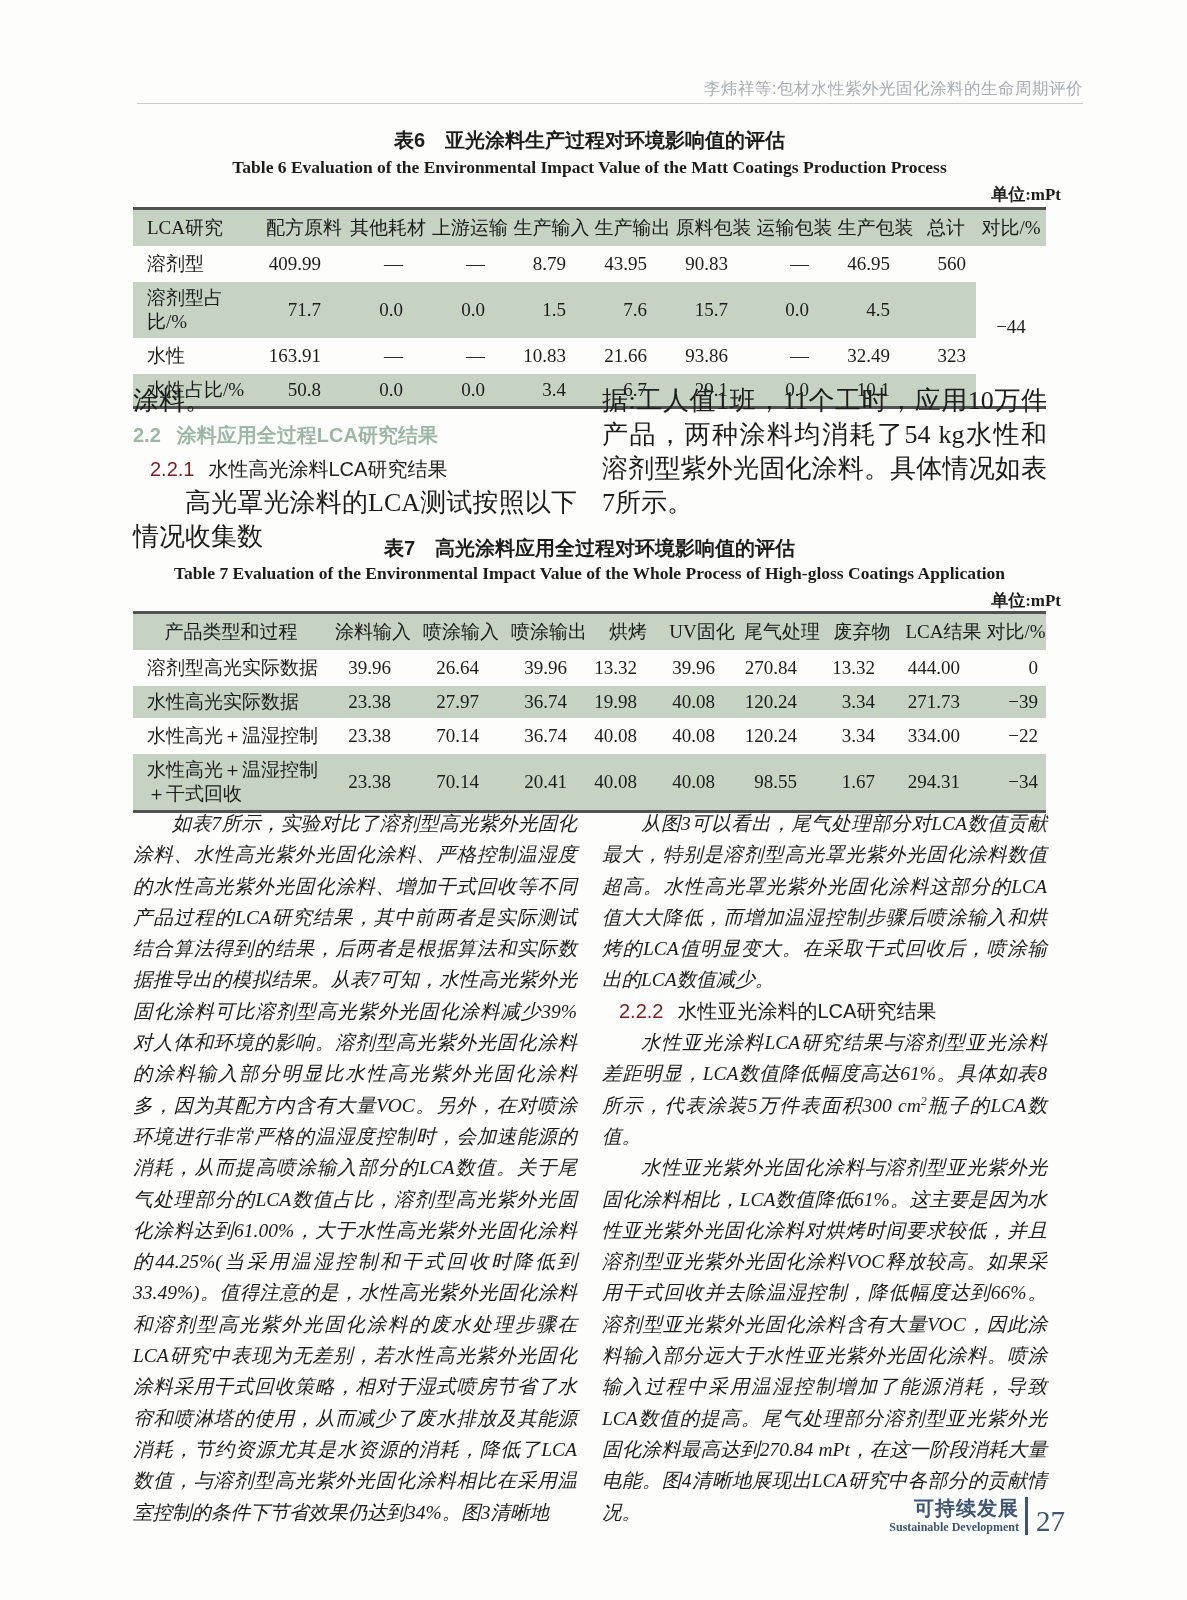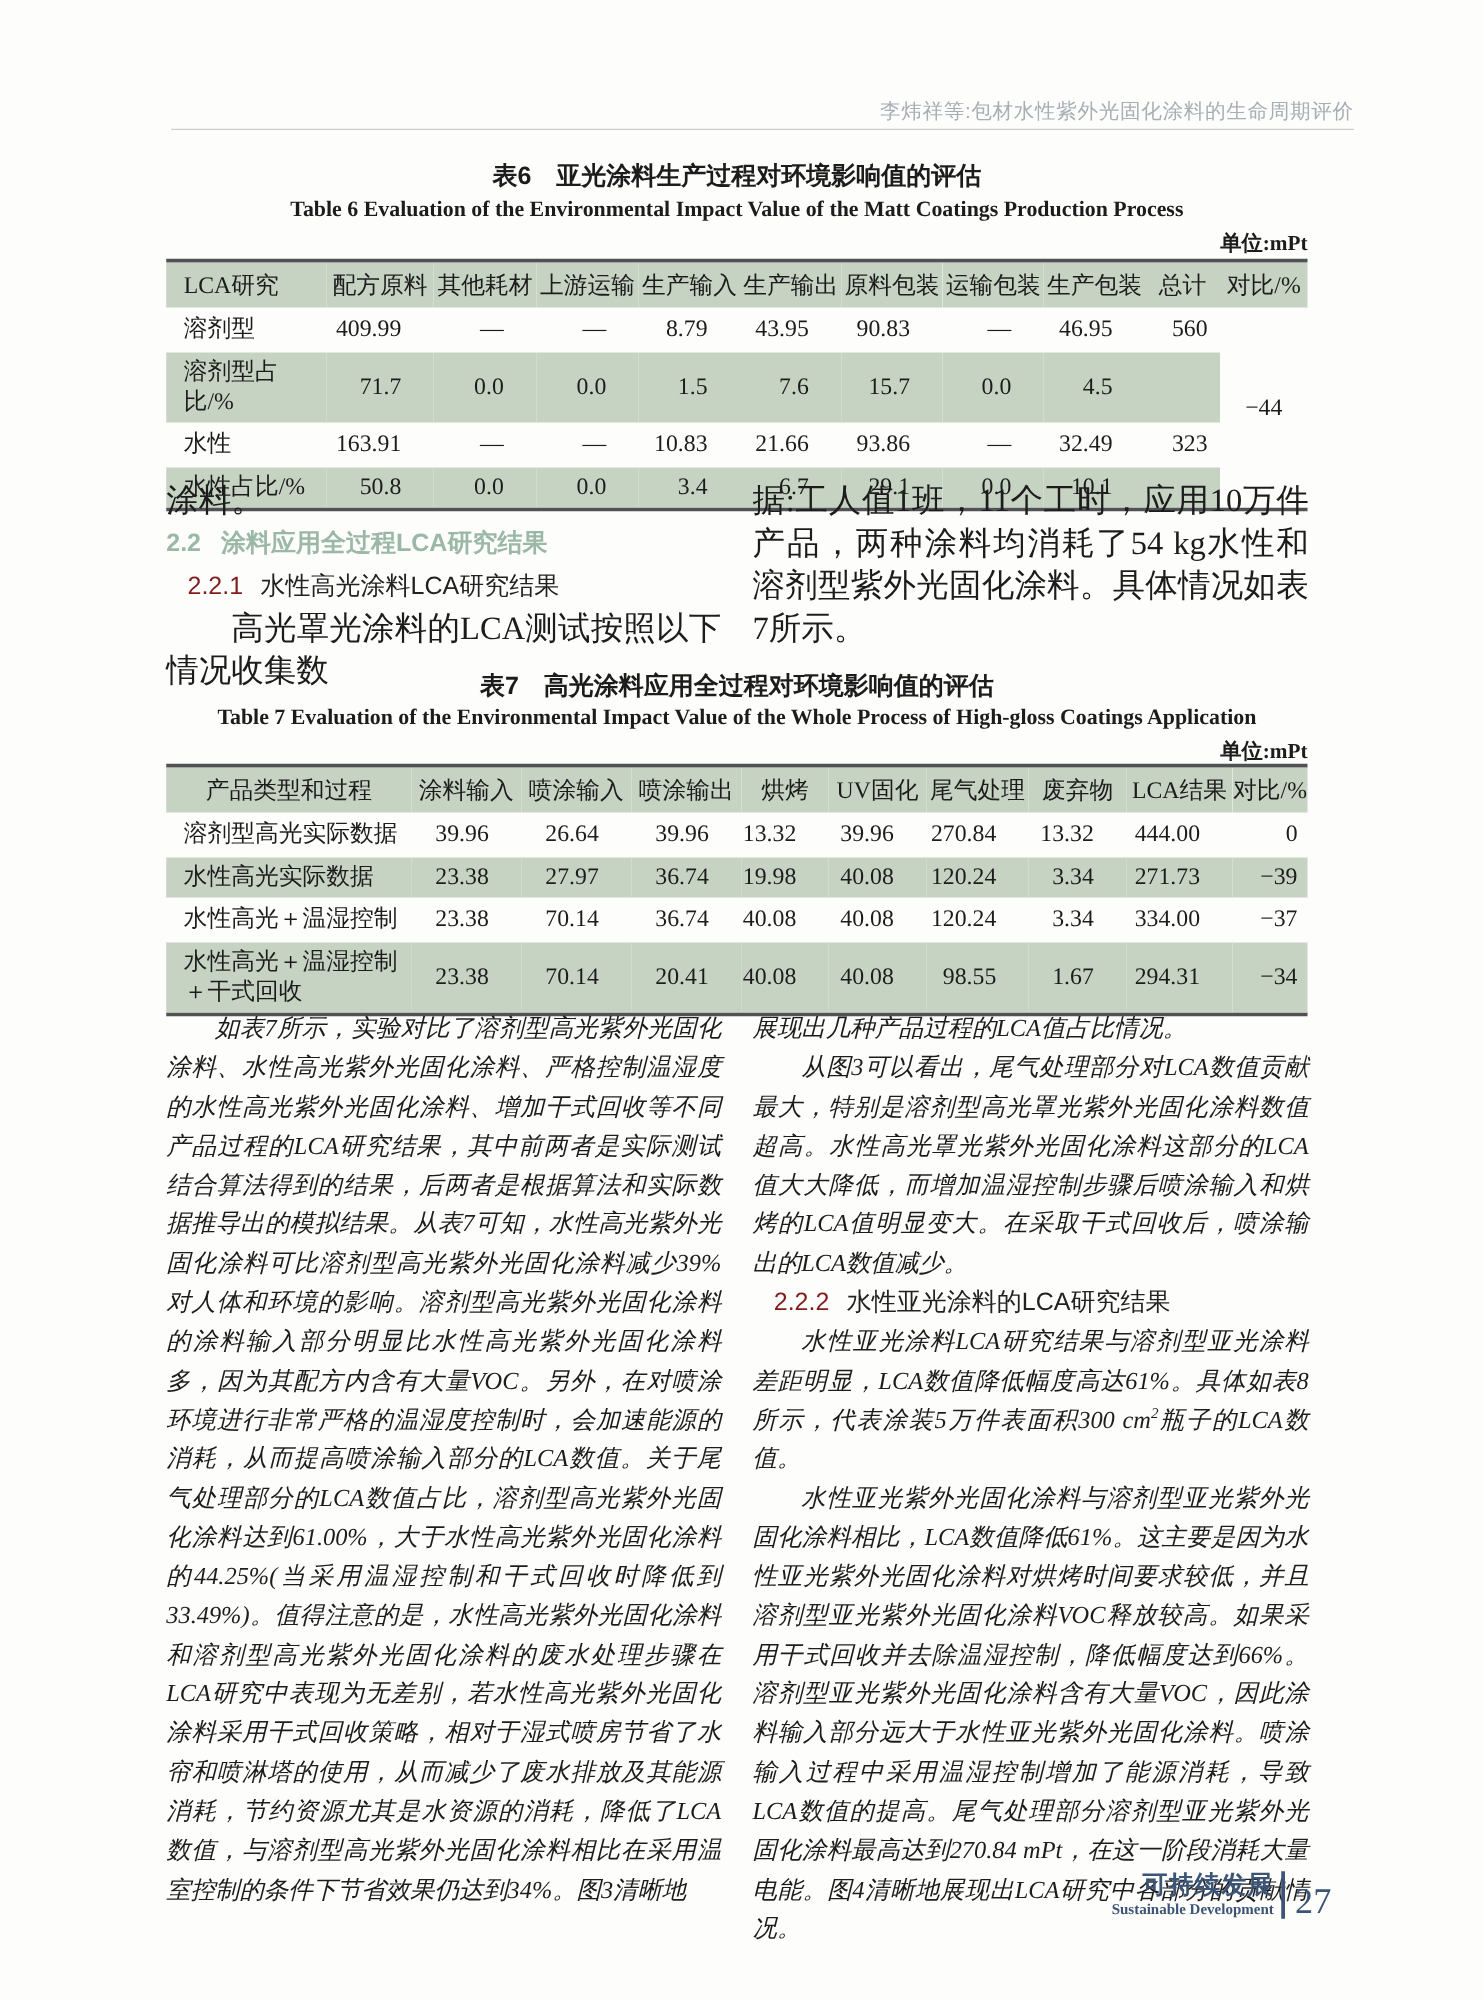--- a/index.html
+++ b/index.html
@@ -19,21 +19,21 @@
   
   .caption-zh {
     position:absolute; left:133px; width:913px; text-align:center;
     font-family:"Liberation Sans","DejaVu Sans",sans-serif; font-weight:bold; font-size:20px;
   }
   .caption-en {
     position:absolute; left:133px; width:913px; text-align:center;
     font-weight:bold; font-size:17.5px;
   }
   .unit-label {
-    position:absolute; left:133px; width:913px; text-align:right;
+    position:absolute; left:148px; width:913px; text-align:right;
     font-weight:bold; font-size:17px;
   }
 
   
   .tbl-wrap {
     position:absolute; left:133px; width:913px;
     border-top:3px solid #515254; border-bottom:3px solid #515254;
   }
   table { border-collapse:collapse; width:100%; table-layout:fixed; font-size:19px; }
   thead th {
@@ -247,21 +247,21 @@
         <tr>
           <td class="lbl">水性高光＋温湿控制</td>
           <td class="num">23.38</td>
           <td class="num">70.14</td>
           <td class="num">36.74</td>
           <td class="num">40.08</td>
           <td class="num">40.08</td>
           <td class="num">120.24</td>
           <td class="num">3.34</td>
           <td class="num">334.00</td>
-          <td class="cmp">−37</td>
+          <td class="cmp">−22</td>
         </tr>
         <tr class="shaded">
           <td class="lbl">水性高光＋温湿控制＋干式回收</td>
           <td class="num">23.38</td>
           <td class="num">70.14</td>
           <td class="num">20.41</td>
           <td class="num">40.08</td>
           <td class="num">40.08</td>
           <td class="num">98.55</td>
           <td class="num">1.67</td>
@@ -270,21 +270,20 @@
         </tr>
       </tbody>
     </table>
   </div>
 
   <div class="colL bodytext" style="top:808px;">
     <p class="ind">如表7所示，实验对比了溶剂型高光紫外光固化涂料、水性高光紫外光固化涂料、严格控制温湿度的水性高光紫外光固化涂料、增加干式回收等不同产品过程的LCA研究结果，其中前两者是实际测试结合算法得到的结果，后两者是根据算法和实际数据推导出的模拟结果。从表7可知，水性高光紫外光固化涂料可比溶剂型高光紫外光固化涂料减少39%对人体和环境的影响。溶剂型高光紫外光固化涂料的涂料输入部分明显比水性高光紫外光固化涂料多，因为其配方内含有大量VOC。另外，在对喷涂环境进行非常严格的温湿度控制时，会加速能源的消耗，从而提高喷涂输入部分的LCA数值。关于尾气处理部分的LCA数值占比，溶剂型高光紫外光固化涂料达到61.00%，大于水性高光紫外光固化涂料的44.25%(当采用温湿控制和干式回收时降低到33.49%)。值得注意的是，水性高光紫外光固化涂料和溶剂型高光紫外光固化涂料的废水处理步骤在LCA研究中表现为无差别，若水性高光紫外光固化涂料采用干式回收策略，相对于湿式喷房节省了水帘和喷淋塔的使用，从而减少了废水排放及其能源消耗，节约资源尤其是水资源的消耗，降低了LCA数值，与溶剂型高光紫外光固化涂料相比在采用温室控制的条件下节省效果仍达到34%。图3清晰地</p>
   </div>
 
   <div class="colR bodytext" style="top:808px;">
-    <p>展现出几种产品过程的LCA值占比情况。</p>
     <p class="ind">从图3可以看出，尾气处理部分对LCA数值贡献最大，特别是溶剂型高光罩光紫外光固化涂料数值超高。水性高光罩光紫外光固化涂料这部分的LCA值大大降低，而增加温湿控制步骤后喷涂输入和烘烤的LCA值明显变大。在采取干式回收后，喷涂输出的LCA数值减少。</p>
     <h4 class="h3sec inbody"><span class="num">2.2.2</span><span>水性亚光涂料的LCA研究结果</span></h4>
     <p class="ind"><span>水性亚光涂料LCA研究结果与溶剂型亚光涂料差距明显，LCA数值降低幅度高达61%。具体如表8所示，代表涂装5万件表面积300 cm</span><sup>2</sup><span>瓶子的LCA数值。</span></p>
     <p class="ind">水性亚光紫外光固化涂料与溶剂型亚光紫外光固化涂料相比，LCA数值降低61%。这主要是因为水性亚光紫外光固化涂料对烘烤时间要求较低，并且溶剂型亚光紫外光固化涂料VOC释放较高。如果采用干式回收并去除温湿控制，降低幅度达到66%。溶剂型亚光紫外光固化涂料含有大量VOC，因此涂料输入部分远大于水性亚光紫外光固化涂料。喷涂输入过程中采用温湿控制增加了能源消耗，导致LCA数值的提高。尾气处理部分溶剂型亚光紫外光固化涂料最高达到270.84 mPt，在这一阶段消耗大量电能。图4清晰地展现出LCA研究中各部分的贡献情况。</p>
   </div>
 
   <div class="footer">
     <div class="f-left">
       <div class="f-zh">可持续发展</div>
       <div class="f-en">Sustainable Development</div>

